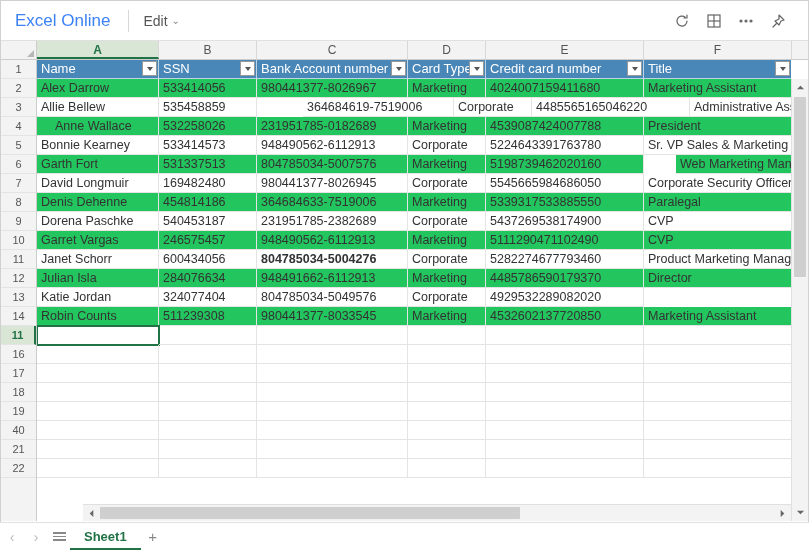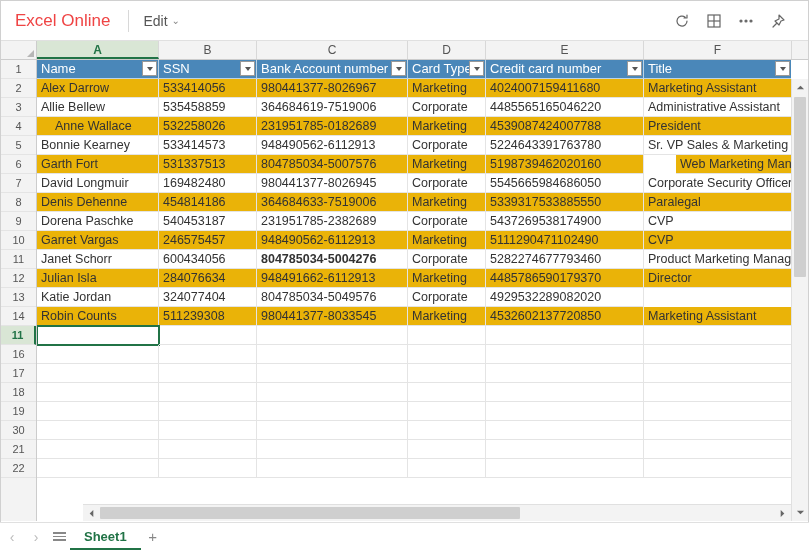--- a/index.html
+++ b/index.html
@@ -16,21 +16,21 @@
   }
   .toolbar {
     height: 40px;
     display: flex;
     align-items: center;
     padding: 0 14px;
     border-bottom: 1px solid #e0e0e0;
   }
   .app-title {
     font-size: 17px;
-    color: #ef4444;
+    color: #3b82f6;
     font-weight: 400;
     margin-right: 18px;
   }
   .tb-divider {
     width: 1px;
     height: 22px;
     background: #d8d8d8;
     margin-right: 14px;
   }
   .edit-dd {
@@ -101,21 +101,21 @@
     font-size:13px; padding-right:18px;
   }
   .filter-btn {
     position:absolute; right:1px; top:1px; width:15px; height:15px;
     background:#fff; border:1px solid #999; display:flex; align-items:center; justify-content:center;
   }
   .filter-btn::after{
     content:""; border-style:solid; border-width:4px 3.5px 0 3.5px;
     border-color:#555 transparent transparent transparent;
   }
-  .band { background:#eab308; }
+  .band { background:#22c55e; }
   .active-cell {
     outline:2px solid #217346; outline-offset:-1px; background:#fff;
   }
   .vscroll {
     position:absolute; right:0; top:19px; width:17px; bottom:0;
     background:#f3f3f3; border-left:1px solid #e0e0e0;
   }
   .vscroll .arrow {
     height:17px; display:flex; align-items:center; justify-content:center; cursor:pointer;
   }
@@ -208,21 +208,21 @@
       <div class="rh">10</div>
       <div class="rh">11</div>
       <div class="rh">12</div>
       <div class="rh">13</div>
       <div class="rh">14</div>
       <div class="rh sel">11</div>
       <div class="rh">16</div>
       <div class="rh">17</div>
       <div class="rh">18</div>
       <div class="rh">19</div>
-      <div class="rh">30</div>
+      <div class="rh">40</div>
       <div class="rh">21</div>
       <div class="rh">22</div>
     </div>
   <div class="cells">
     <div class="cells-scroll-area" id="cells-area">
         <div class="row">
           <div class="cell hdrcell" style="width: 122px;">Name<div class="filter-btn"></div></div>
           <div class="cell hdrcell" style="width: 98px;">SSN<div class="filter-btn"></div></div>
           <div class="cell hdrcell" style="width: 151px;">Bank Account number<div class="filter-btn"></div></div>
           <div class="cell hdrcell" style="width: 78px;">Card Type<div class="filter-btn"></div></div>
@@ -233,21 +233,21 @@
           <div class="cell band" style="width: 122px;">Alex Darrow</div>
           <div class="cell band" style="width: 98px;">533414056</div>
           <div class="cell band" style="width: 151px;">980441377-8026967</div>
           <div class="cell band" style="width: 78px;">Marketing</div>
           <div class="cell band" style="width: 158px;">4024007159411680</div>
           <div class="cell band" style="width: 148px;">Marketing Assistant</div>
         </div>
         <div class="row">
           <div class="cell" style="width: 122px;">Allie Bellew</div>
           <div class="cell" style="width: 98px;">535458859</div>
-          <div class="cell" style="width: 151px;">364684619-7519006</div>
+          <div class="cell" style="width: 151px; margin-left: 46px;">364684619-7519006</div>
           <div class="cell" style="width: 78px;">Corporate</div>
           <div class="cell" style="width: 158px;">4485565165046220</div>
           <div class="cell" style="width: 148px;">Administrative Assistant</div>
         </div>
         <div class="row">
           <div class="cell band" style="width: 122px; padding-left: 18px;">Anne Wallace</div>
           <div class="cell band" style="width: 98px;">532258026</div>
           <div class="cell band" style="width: 151px;">231951785-0182689</div>
           <div class="cell band" style="width: 78px;">Marketing</div>
           <div class="cell band" style="width: 158px;">4539087424007788</div>

